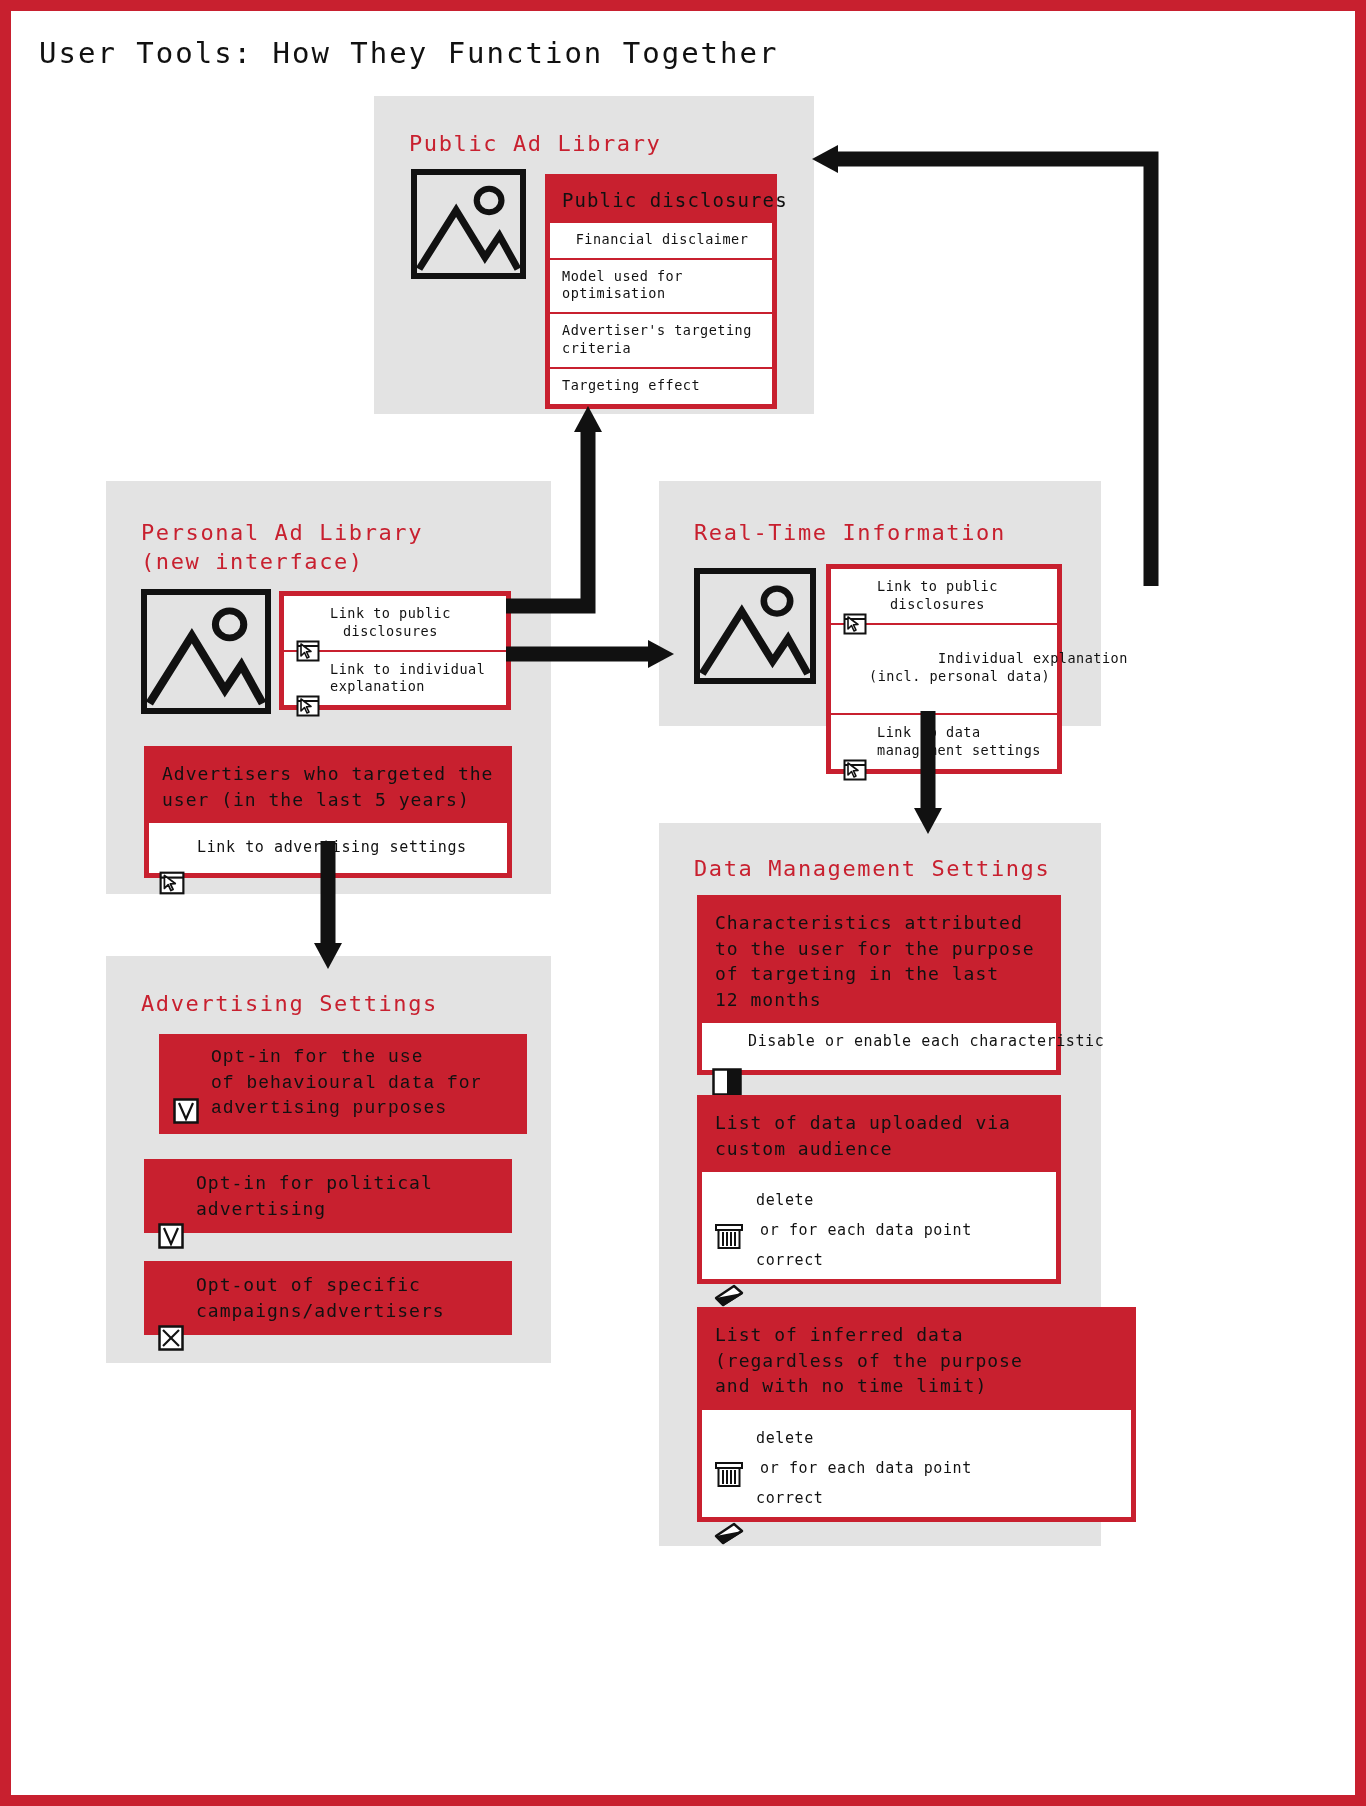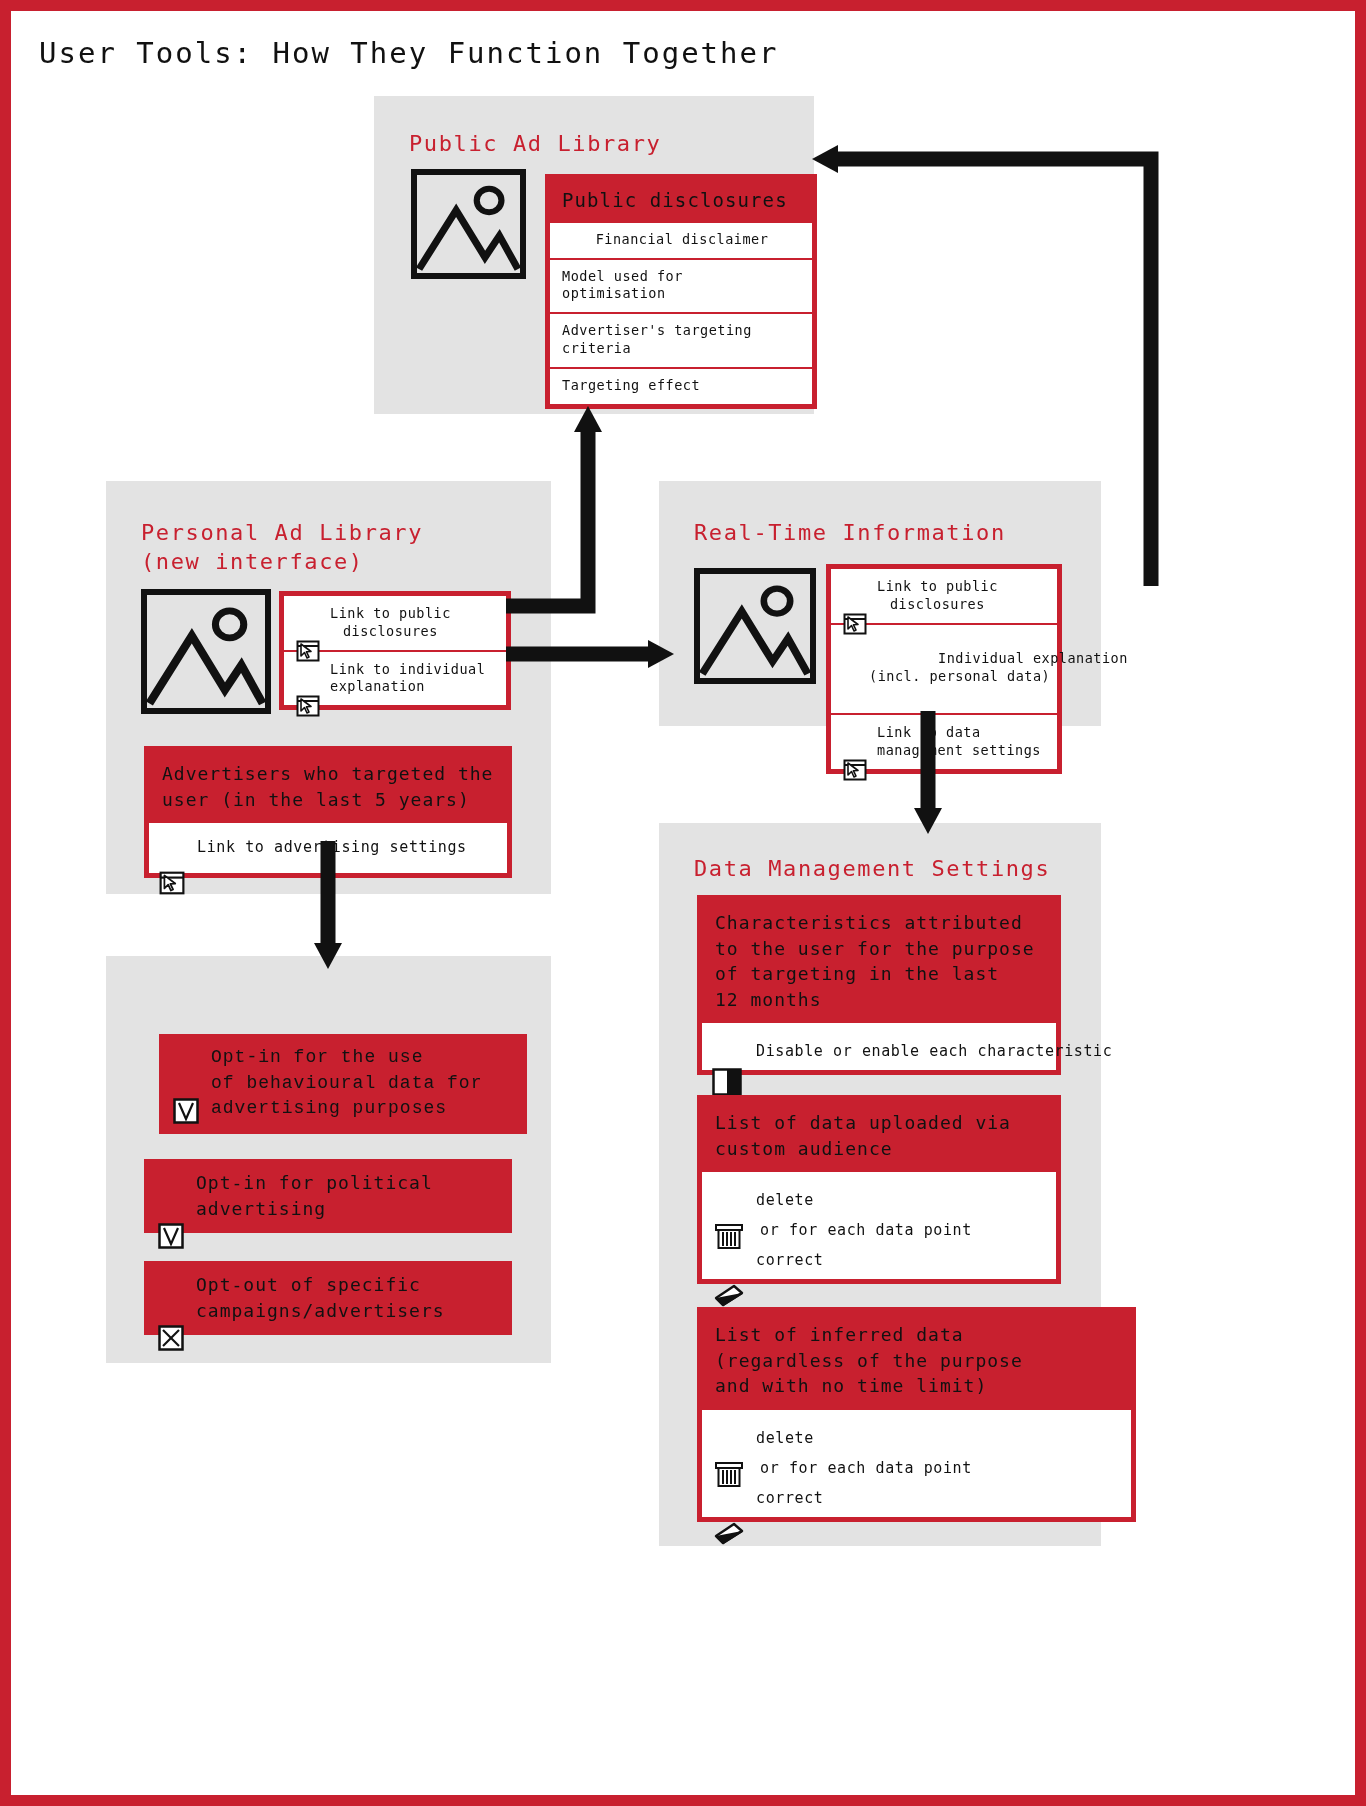--- a/index.html
+++ b/index.html
@@ -78,21 +78,21 @@
   .group .gline {
     display:flex; align-items:center; gap:12px;
     font-size:15px; letter-spacing:0.6px; color:#111;
     padding:3px 0 3px 0; white-space:pre;
   }
   .group .gline.indent { padding-left:46px; }
   .gicon { flex:0 0 auto; width:30px; height:30px; }
   .gicon svg { display:block; }
 
   .toggleline {
-    display:flex; align-items:flex-end; gap:14px;
+    display:flex; align-items:flex-start; gap:6px;
     font-size:15px; letter-spacing:0.6px; color:#111; white-space:pre;
   }
 
   
   .arrow { position:absolute; }
   .arrow svg { display:block; overflow:visible; }
 </style>
 </head>
 <body>
 
@@ -104,21 +104,21 @@
     <div class="panel" style="left:363px; top:85px; width:440px; height:318px;"></div>
     <div class="panel-title" style="left:398px; top:118px; width:380px;">Public Ad Library</div>
 
     <div class="imgicon" style="left:400px; top:158px; width:115px; height:110px;">
       <svg viewBox="0 0 100 100" preserveAspectRatio="none">
         <circle cx="70" cy="26" r="12" fill="none" stroke="#111" stroke-width="6"></circle>
         <polyline points="2,96 38,36 66,84 80,62 98,96" fill="none" stroke="#111" stroke-width="7" stroke-linejoin="miter"></polyline>
       </svg>
     </div>
 
-    <div class="redbox" style="left:534px; top:163px; width:272px;">
+    <div class="redbox" style="left:534px; top:163px; width:232px;">
       <div class="hdr">Public disclosures</div>
       <div class="row first">Financial disclaimer</div>
       <div class="row">Model used for
 optimisation</div>
       <div class="row">Advertiser's targeting
 criteria</div>
       <div class="row">Targeting effect</div>
     </div>
 
     <div class="panel" style="left:95px; top:470px; width:445px; height:413px;"></div>
@@ -207,20 +207,21 @@
             <line x1="1.5" y1="6" x2="22.5" y2="6" stroke="#111" stroke-width="2"></line>
             <path d="M5,4 L5,16 L8.5,12.5 L11,18 L13,17 L10.5,11.8 L15,11.5 Z" fill="#fff" stroke="#111" stroke-width="1.6" stroke-linejoin="round"></path>
           </svg>
         </span>
         <span class="lbl">Link to data
 management settings</span>
       </div>
     </div>
 
     <div class="panel" style="left:95px; top:945px; width:445px; height:407px;"></div>
+    <div class="panel-title" style="left:130px; top:978px; width:400px;">Advertising Settings</div>
 
     <div class="redfill" style="left:148px; top:1023px; width:368px;font-family:Liberation Mono, monospace;">
       <span class="chk">
         <svg viewBox="0 0 26 26" width="26" height="26">
           <rect x="1.5" y="1.5" width="23" height="23" fill="#fff" stroke="#111" stroke-width="2.5"></rect>
           <polyline points="6,5 13,21 20,5" fill="none" stroke="#111" stroke-width="2.2"></polyline>
         </svg>
       </span>
       <span class="lbl">Opt-in for the use
 of behavioural data for

